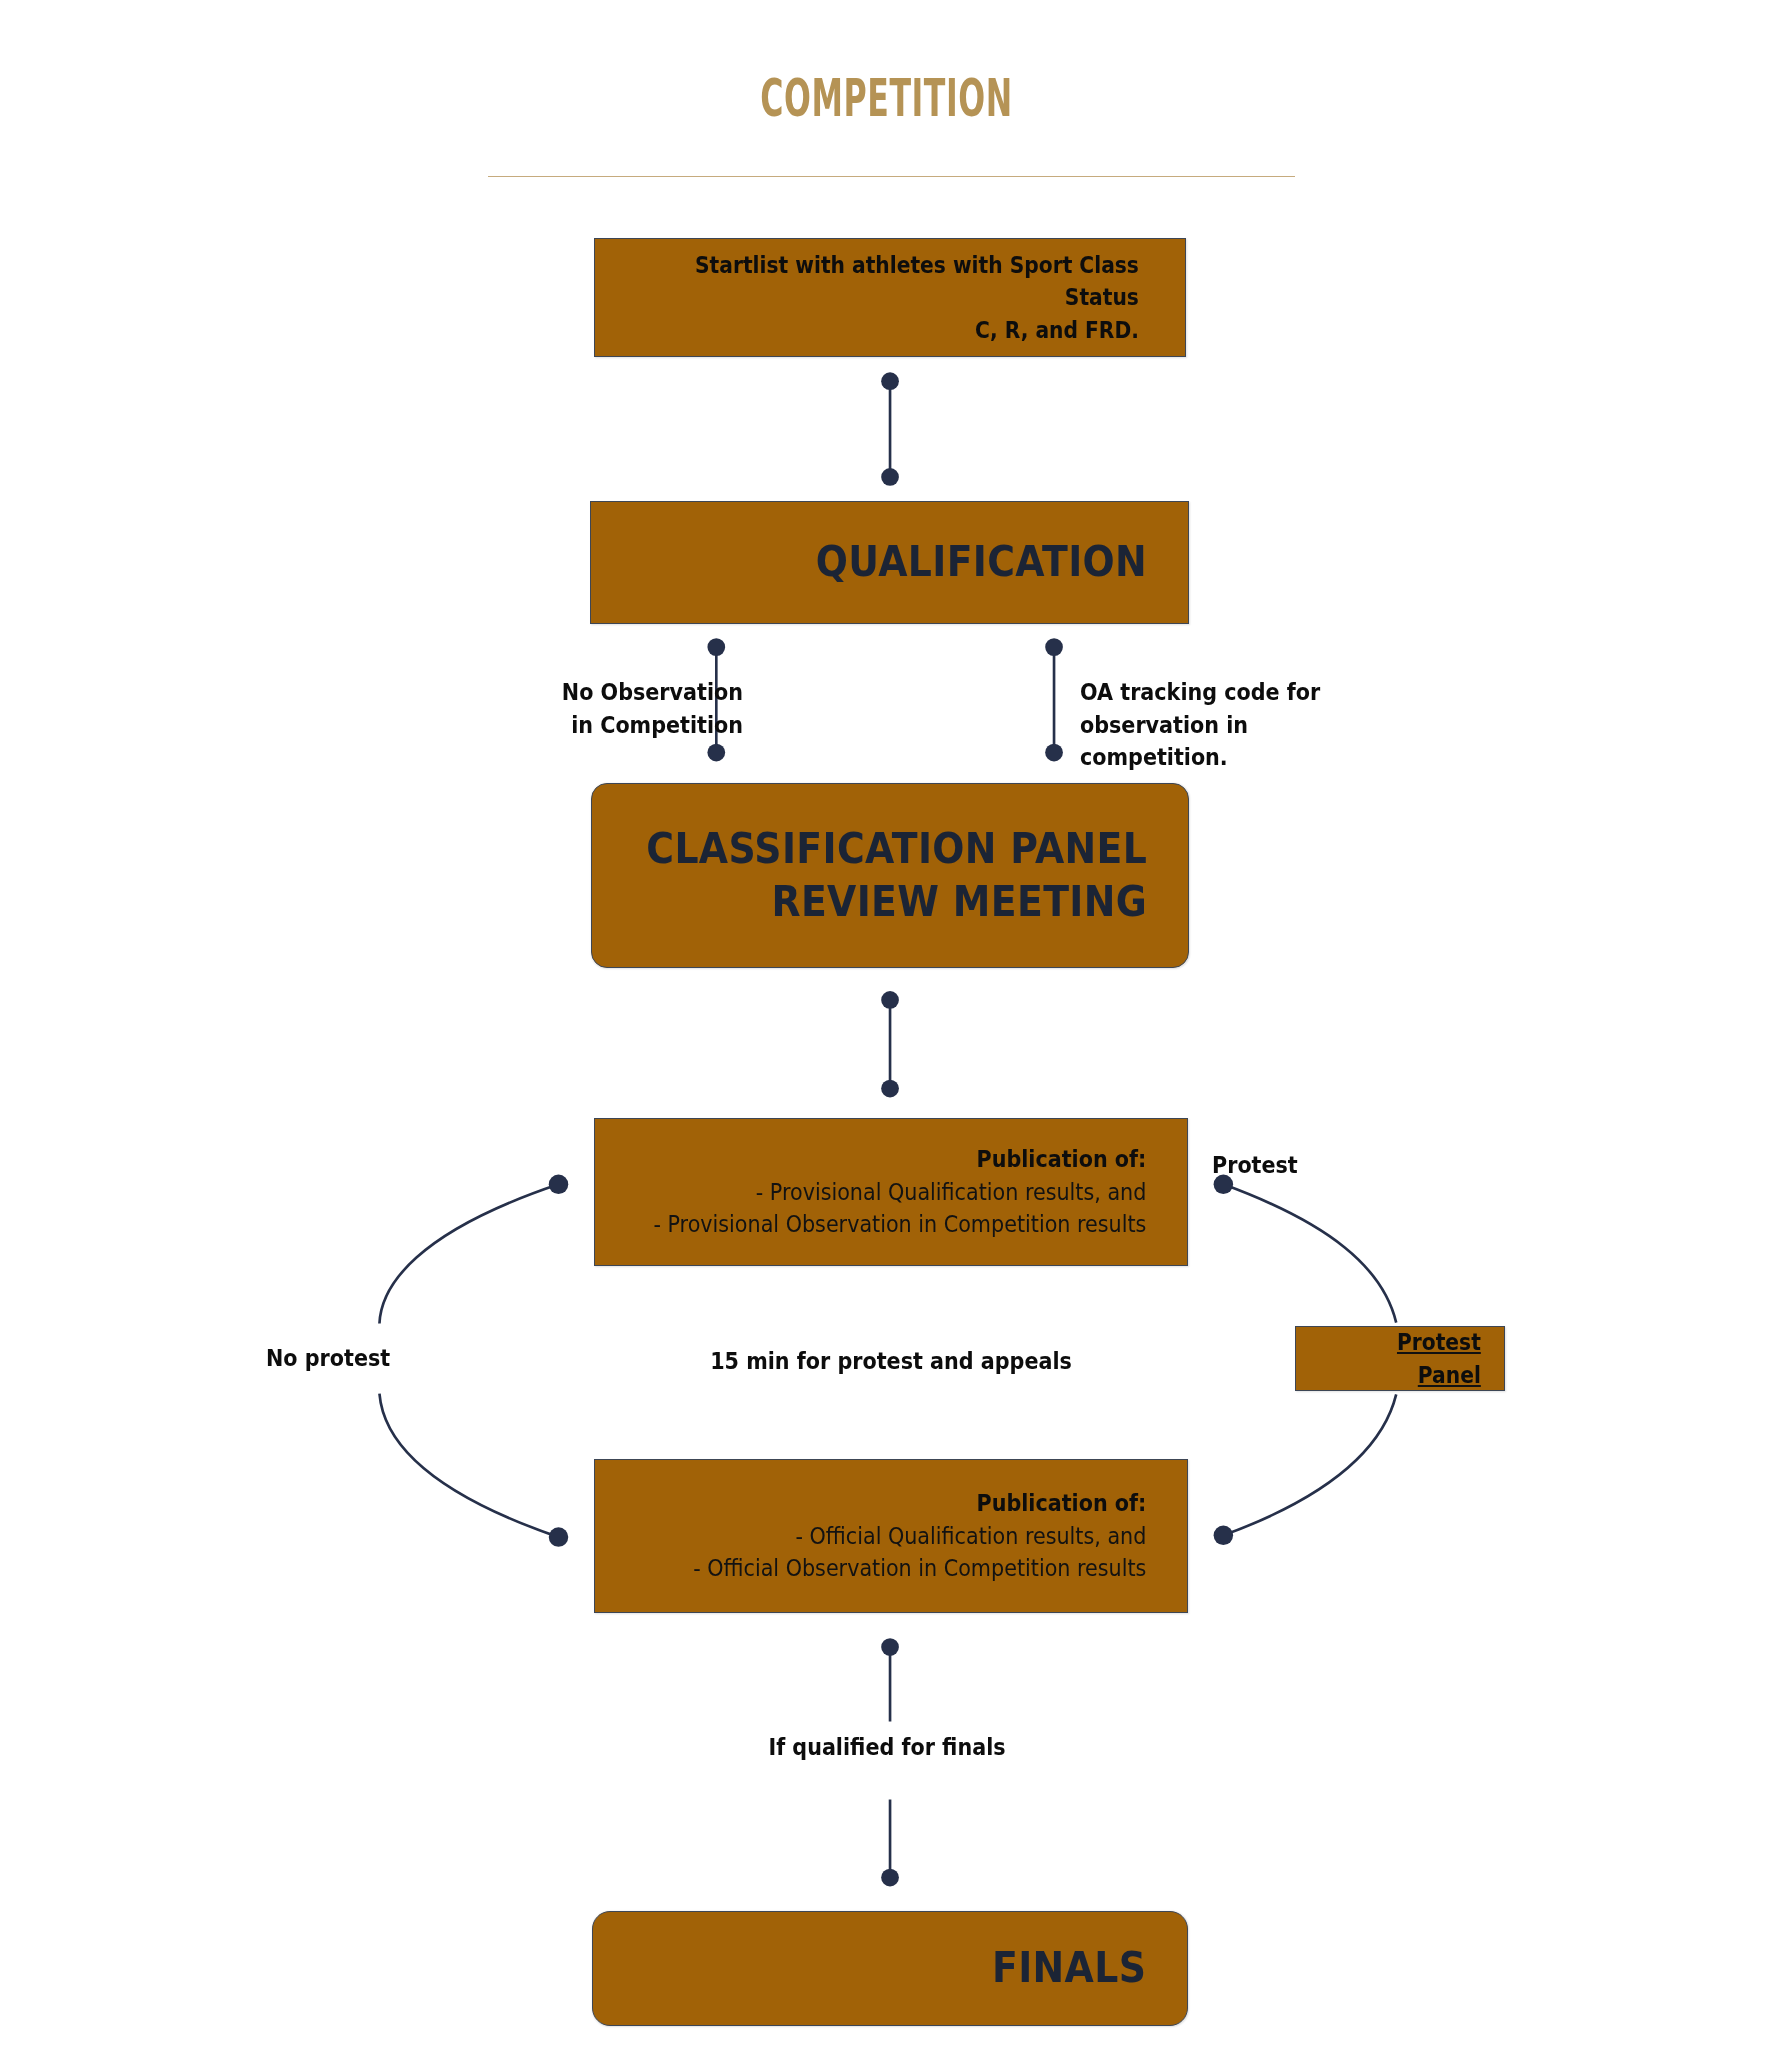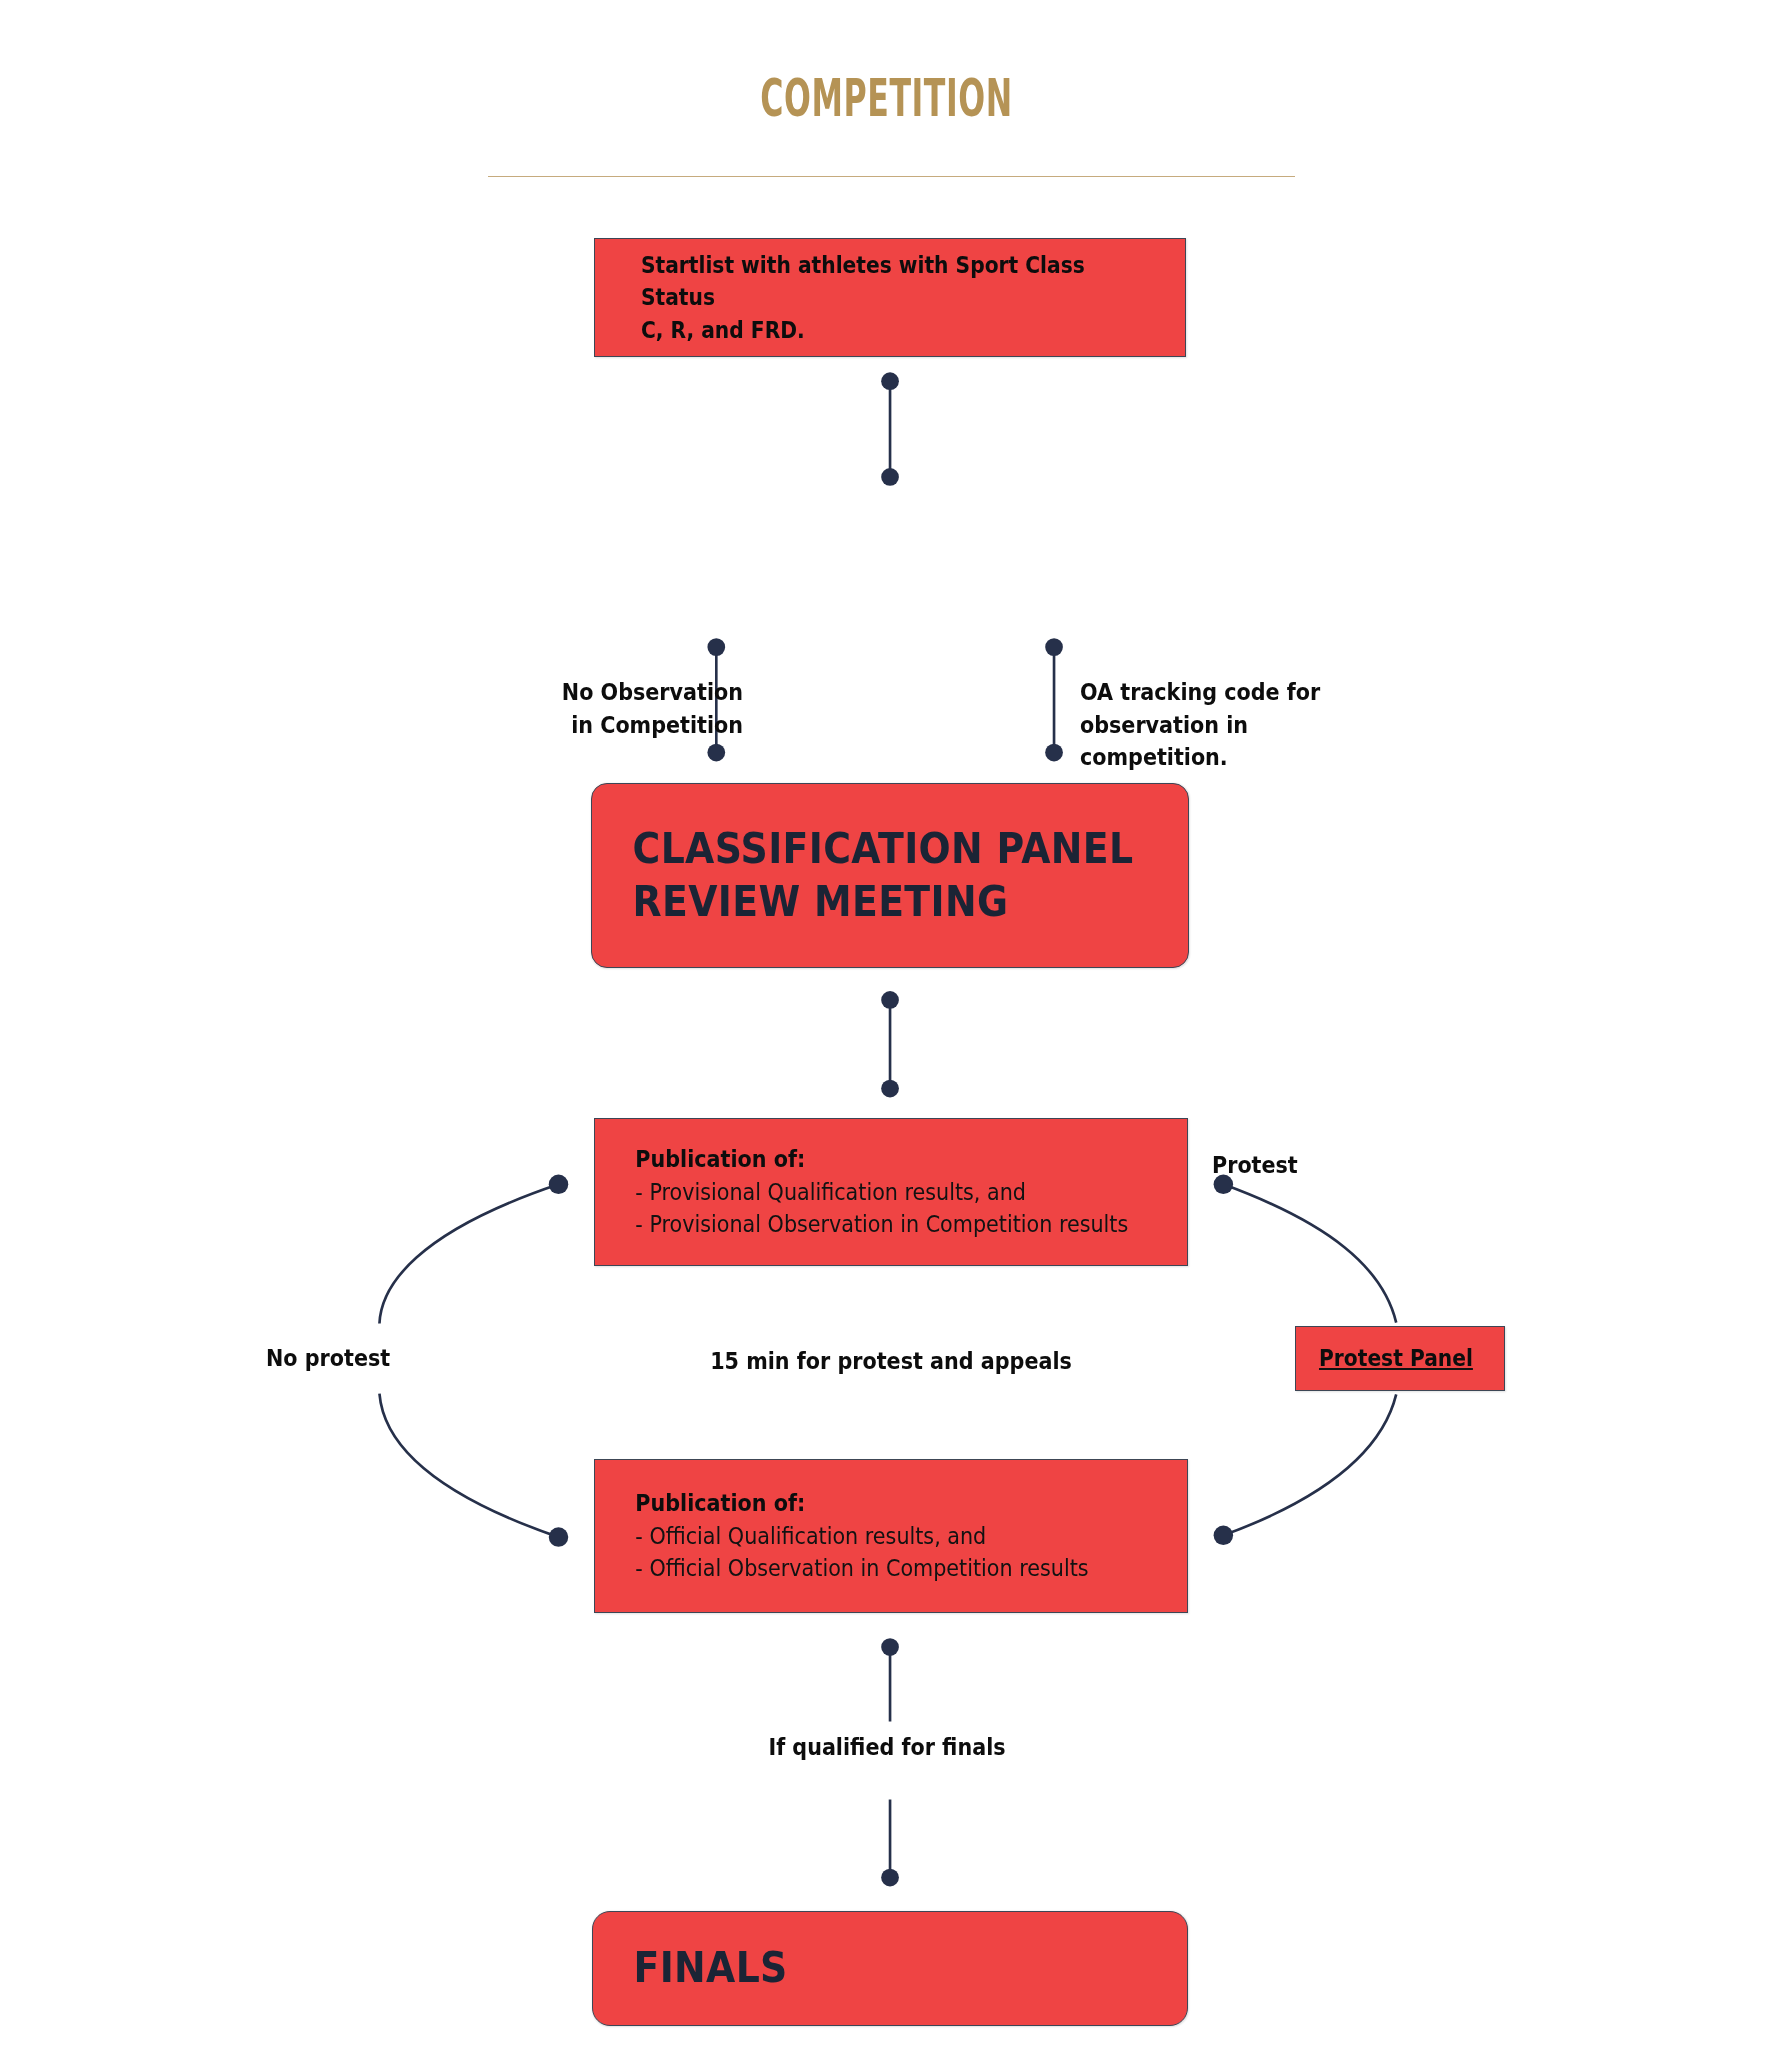--- a/index.html
+++ b/index.html
@@ -45,27 +45,28 @@
     top: 176px;
     width: 807px;
     height: 0.9px;
     background: #c6ab7e;
   }
 
   
   .box {
     position: absolute;
     box-sizing: border-box;
-    background: #ef4444;
+    background: #a16207;
     border: 1.8px solid #3d4655;
     display: flex;
     align-items: center;
     justify-content: center;
-    text-align: left;
+    text-align: right;
     box-shadow: 0.9px 0.9px 1.8px rgba(0,0,0,0.12);
+    padding-left: 10px;
   }
   .box .inner { width: 100%; padding: 0 12.4px; }
 
   .box-small-text {
     font-family: "DejaVu Sans", sans-serif;
     font-weight: 700;
     font-size: 23px;
     line-height: 1.42;
     color: #0d0d0d;
     transform: scaleX(0.88);
@@ -182,20 +183,25 @@
     </g>
   </svg>
 
   <div class="box" id="box-startlist">
     <div class="inner">
       <div class="box-small-text">Startlist with athletes with Sport Class Status</div>
       <div class="box-small-text">C, R, and FRD.</div>
     </div>
   </div>
 
+  <div class="box" id="box-qualification">
+    <div class="inner">
+      <div class="box-head-text">QUALIFICATION</div>
+    </div>
+  </div>
 
   <div class="box" id="box-review">
     <div class="inner">
       <div class="box-head-text">CLASSIFICATION PANEL</div>
       <div class="box-head-text">REVIEW MEETING</div>
     </div>
   </div>
 
   <div class="box" id="box-provisional">
     <div class="inner">

